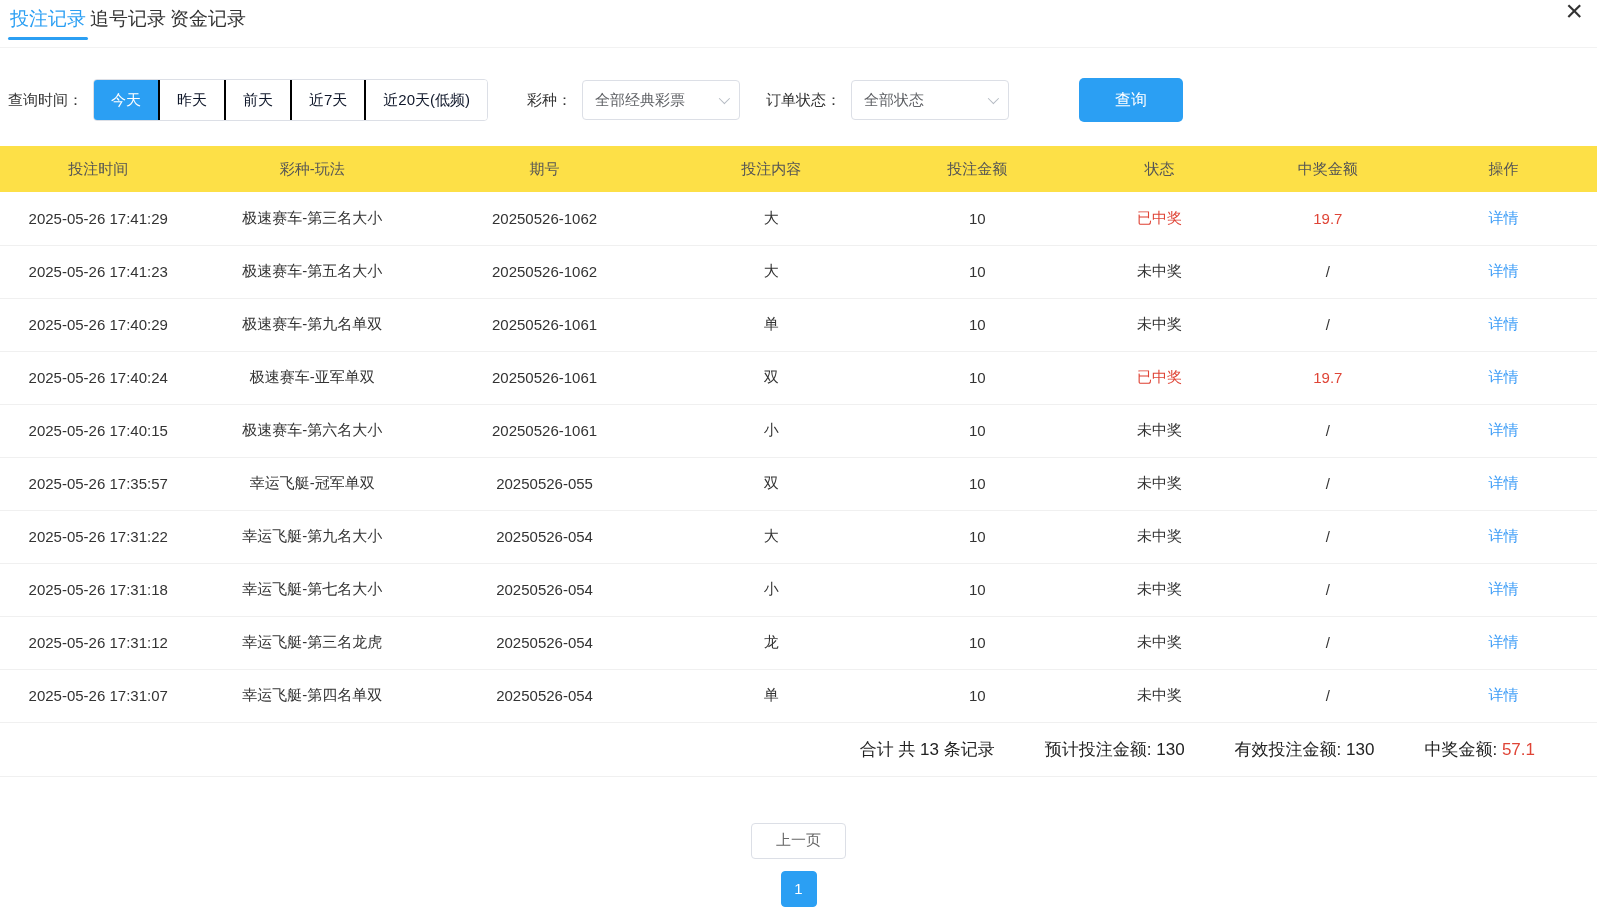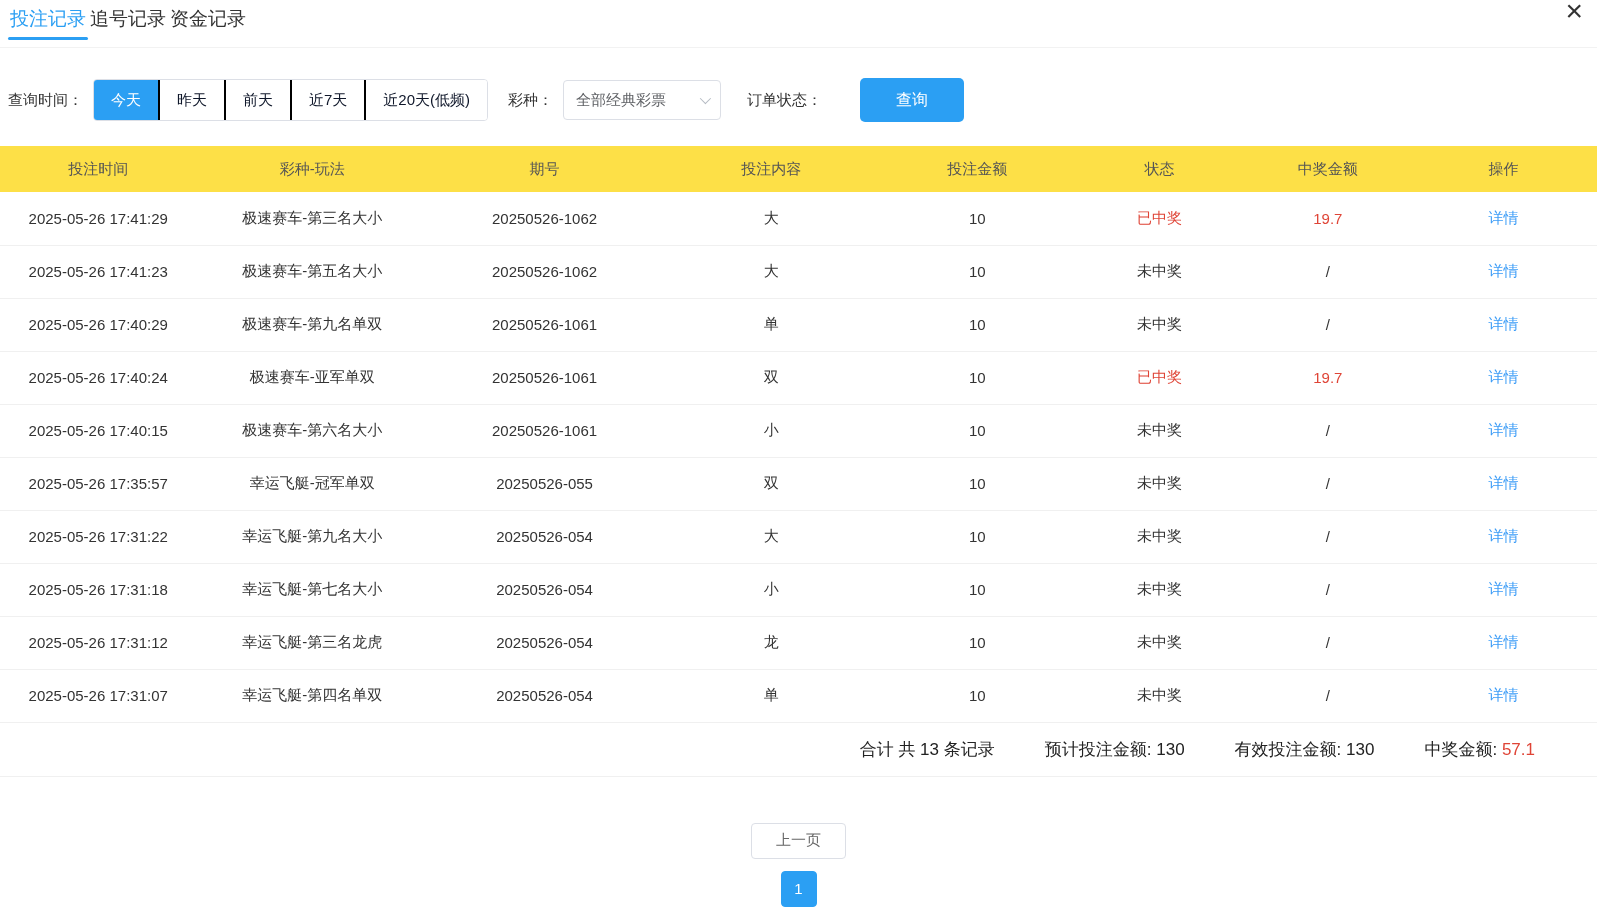--- a/index.html
+++ b/index.html
@@ -36,21 +36,21 @@
 
   
   .filters {
     display: flex; align-items: center;
     padding: 30px 0 24px 8px;
     font-size: 15px;
   }
   .filter-label { color: #333; margin-right: 10px; white-space: nowrap; }
   .seg-group {
     display: inline-flex; border: 1px solid #dcdfe6; border-radius: 4px;
-    overflow: hidden; margin-right: 20px;
+    overflow: hidden; margin-right: 39px;
   }
   .seg-btn {
     height: 40px; line-height: 38px; padding: 0 17px; background: #fff;
     color: #0f172a; border: none; border-left: 2px solid #000000;
     font-size: 15px; cursor: pointer; white-space: nowrap;
     font-family: inherit;
   }
   .seg-btn:first-child { border-left: none; }
   .seg-btn.active { background: #2b9ff3; color: #fff; }
 
@@ -62,21 +62,21 @@
   }
   .chevron {
     width: 8px; height: 8px;
     border-right: 1.5px solid #b4bac2; border-bottom: 1.5px solid #b4bac2;
     transform: rotate(45deg) translateY(-2px);
     display: inline-block;
   }
   .search-btn {
     height: 44px; padding: 0 36px; background: #2b9ff3; color: #fff;
     border: none; border-radius: 5px; font-size: 16px; cursor: pointer;
-    margin-left: 28px; font-family: inherit;
+    margin-left: 44px; font-family: inherit;
   }
 
   
   table { width: 100%; border-collapse: collapse; table-layout: fixed; }
   thead th {
     background: #fde047; height: 46px; font-weight: 400;
     color: #555; font-size: 15px; text-align: center;
   }
   tbody td {
     height: 53px; text-align: center; font-size: 15px; color: #333;
@@ -136,20 +136,24 @@
       <button class="seg-btn">近20天(低频)</button>
     </div>
 
     <span class="filter-label">彩种：</span>
     <div class="select-box">
       <span>全部经典彩票</span>
       <span class="chevron"></span>
     </div>
 
     <span class="filter-label">订单状态：</span>
+    <div class="select-box">
+      <span>全部状态</span>
+      <span class="chevron"></span>
+    </div>
 
     <button class="search-btn">查询</button>
   </div>
 
   <table>
     <colgroup>
       <col style="width:12.3%">
         <col style="width:14.5%">
         <col style="width:14.6%">
       <col style="width:13.8%">

